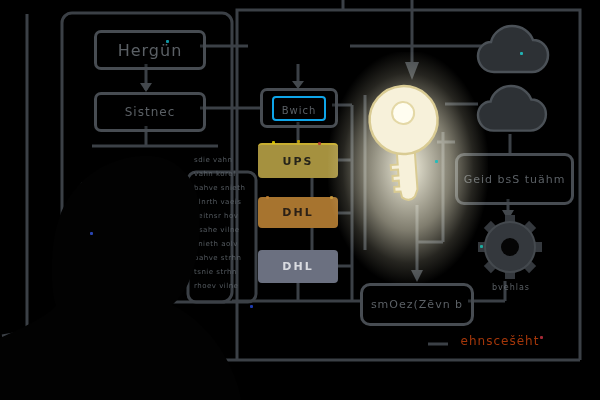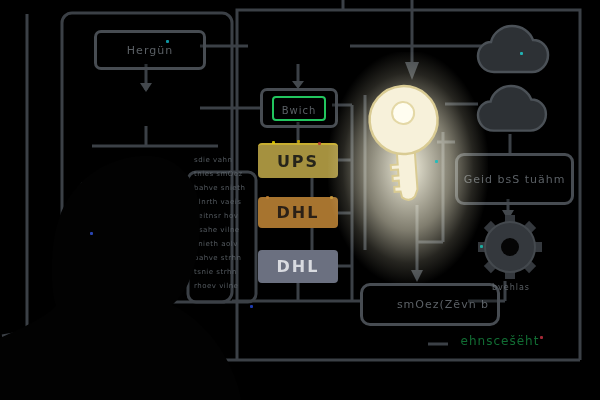--- a/index.html
+++ b/index.html
@@ -3,22 +3,22 @@
 <meta charset="utf-8">
 <style>
   html,body{margin:0;padding:0;background:#000;}
   .stage{position:relative;width:600px;height:400px;background:#000;overflow:hidden;
          font-family:"DejaVu Sans",sans-serif;}
   svg.layer{position:absolute;left:0;top:0;}
   .obox{position:absolute;border:3px solid #474c52;border-radius:7px;
         display:flex;align-items:center;justify-content:center;background:rgba(0,0,0,.25);}
   .garble{color:#6b7177;filter:blur(.5px);opacity:.85;letter-spacing:1px;white-space:nowrap;}
   .fillbox{position:absolute;border-radius:4px;display:flex;align-items:center;justify-content:center;
-           font-weight:bold;letter-spacing:2px;font-size:16px;}
-  .inner-border{border:2px solid #22c55e;border-radius:4px;padding:1px 8px;}
+           font-weight:bold;letter-spacing:2px;font-size:11px;}
+  .inner-border{border:2px solid #0ea5e9;border-radius:4px;padding:1px 8px;}
   .panel{position:absolute;display:flex;flex-direction:column;gap:6px;}
   .trow{font-size:7px;line-height:8px;color:#5d646a;filter:blur(.45px);opacity:.9;
         letter-spacing:.5px;white-space:nowrap;}
   .dot{position:absolute;width:3px;height:3px;border-radius:1px;opacity:.85;}
   .glow{position:absolute;left:328px;top:52px;width:160px;height:232px;
         background:radial-gradient(ellipse at center,rgba(255,252,233,.95) 0%,
           rgba(255,249,220,.5) 38%,rgba(255,248,214,.15) 58%,transparent 72%);}
   .caption{position:absolute;text-align:center;}
 </style>
 </head>
@@ -80,43 +80,46 @@
     <span class="trow">bsetvah coen</span>
     <span class="trow">tes inraeh vod</span>
     <span class="trow">nvce sattiere</span>
     <span class="trow">behsl onteiv</span>
     <span class="trow">raes chindee</span>
     <span class="trow">otv serliah</span>
     <span class="trow">mie tvahser</span>
   </div>
   <div class="panel" style="left:194px;top:156px;width:60px;height:144px;align-items:flex-start;">
     <span class="trow">sdie vahn</span>
-    <span class="trow">tnies smOez</span>
+    <span class="trow">vahn korel</span>
     <span class="trow">bahve snieth</span>
     <span class="trow">olnrth vaeis</span>
     <span class="trow">ceitnsr hov</span>
     <span class="trow">dsahe vilne</span>
     <span class="trow">snieth aolv</span>
     <span class="trow">bahve strhn</span>
     <span class="trow">tsnie strhn</span>
     <span class="trow">rhoev vilne</span>
   </div>
 
   <div class="obox" style="left:94px;top:30px;width:106px;height:34px;">
-    <span class="garble" style="font-size:11px;">Hergün</span>
+    <span class="garble" style="font-size:16px;">Hergün</span>
+  </div>
+  <div class="obox" style="left:94px;top:92px;width:106px;height:34px;">
+    <span class="garble" style="font-size:12px;">Sistnec</span>
   </div>
   <div class="obox" style="left:260px;top:88px;width:72px;height:34px;">
     <span class="inner-border">
       <span class="garble" style="font-size:10px;">Bwich</span>
     </span>
   </div>
   <div class="obox" style="left:455px;top:153px;width:113px;height:46px;border-radius:9px;">
     <span class="garble" style="font-size:11px;">Geid bsS tuähm</span>
   </div>
-  <div class="obox" style="left:360px;top:283px;width:108px;height:37px;border-radius:10px;padding-left:26px;">
+  <div class="obox" style="left:360px;top:283px;width:108px;height:37px;border-radius:10px;">
     <span class="garble" style="font-size:11px;">smOez(Zēvn b</span>
   </div>
 
   <div class="fillbox" style="left:258px;top:143px;width:80px;height:33px;background:#a5913f;
        border-top:2px solid #c8ae30;color:#26241a;">
     <span>UPS</span>
   </div>
   <div class="fillbox" style="left:258px;top:197px;width:80px;height:31px;background:#a7742f;color:#2b2016;">
     <span>DHL</span>
   </div>
@@ -139,21 +142,21 @@
         <rect x="-5" y="-32" width="10" height="10" transform="rotate(225)"></rect>
         <rect x="-5" y="-32" width="10" height="10" transform="rotate(270)"></rect>
         <rect x="-5" y="-32" width="10" height="10" transform="rotate(315)"></rect>
       </g>
       <circle r="25" fill="#34383d" stroke="#44494e" stroke-width="2"></circle>
       <circle r="9" fill="#050505"></circle>
     </g>
   </svg>
 
   <div class="caption garble" style="left:480px;top:258px;width:62px;font-size:8px;margin-top:25px;">bvehlas</div>
-  <div class="caption garble" style="left:450px;top:334px;width:100px;font-size:12px;color:#15803d;">ehnscešëht</div>
+  <div class="caption garble" style="left:450px;top:334px;width:100px;font-size:12px;color:#c2410c;">ehnscešëht</div>
 
   <div class="glow"></div>
   <svg class="layer" width="600" height="400">
     <g transform="rotate(-4 405 140)">
       <path d="M396,148 L396,164 L389,164 L389,169 L396,169 L396,175 L390,175 L390,180 L396,180
                L396,186 L391,186 L391,191 L397,191 L398,197 Q405,203 411,197 L414,190 L414,148 Z" fill="#f7f1da" stroke="#d9cb93" stroke-width="2"></path>
       <circle cx="405" cy="120" r="34" fill="#f7f1da" stroke="#d9cb93" stroke-width="2.5"></circle>
       <circle cx="405" cy="113" r="11" fill="#fffdf0" stroke="#e4d8a6" stroke-width="2"></circle>
     </g>
   </svg>

